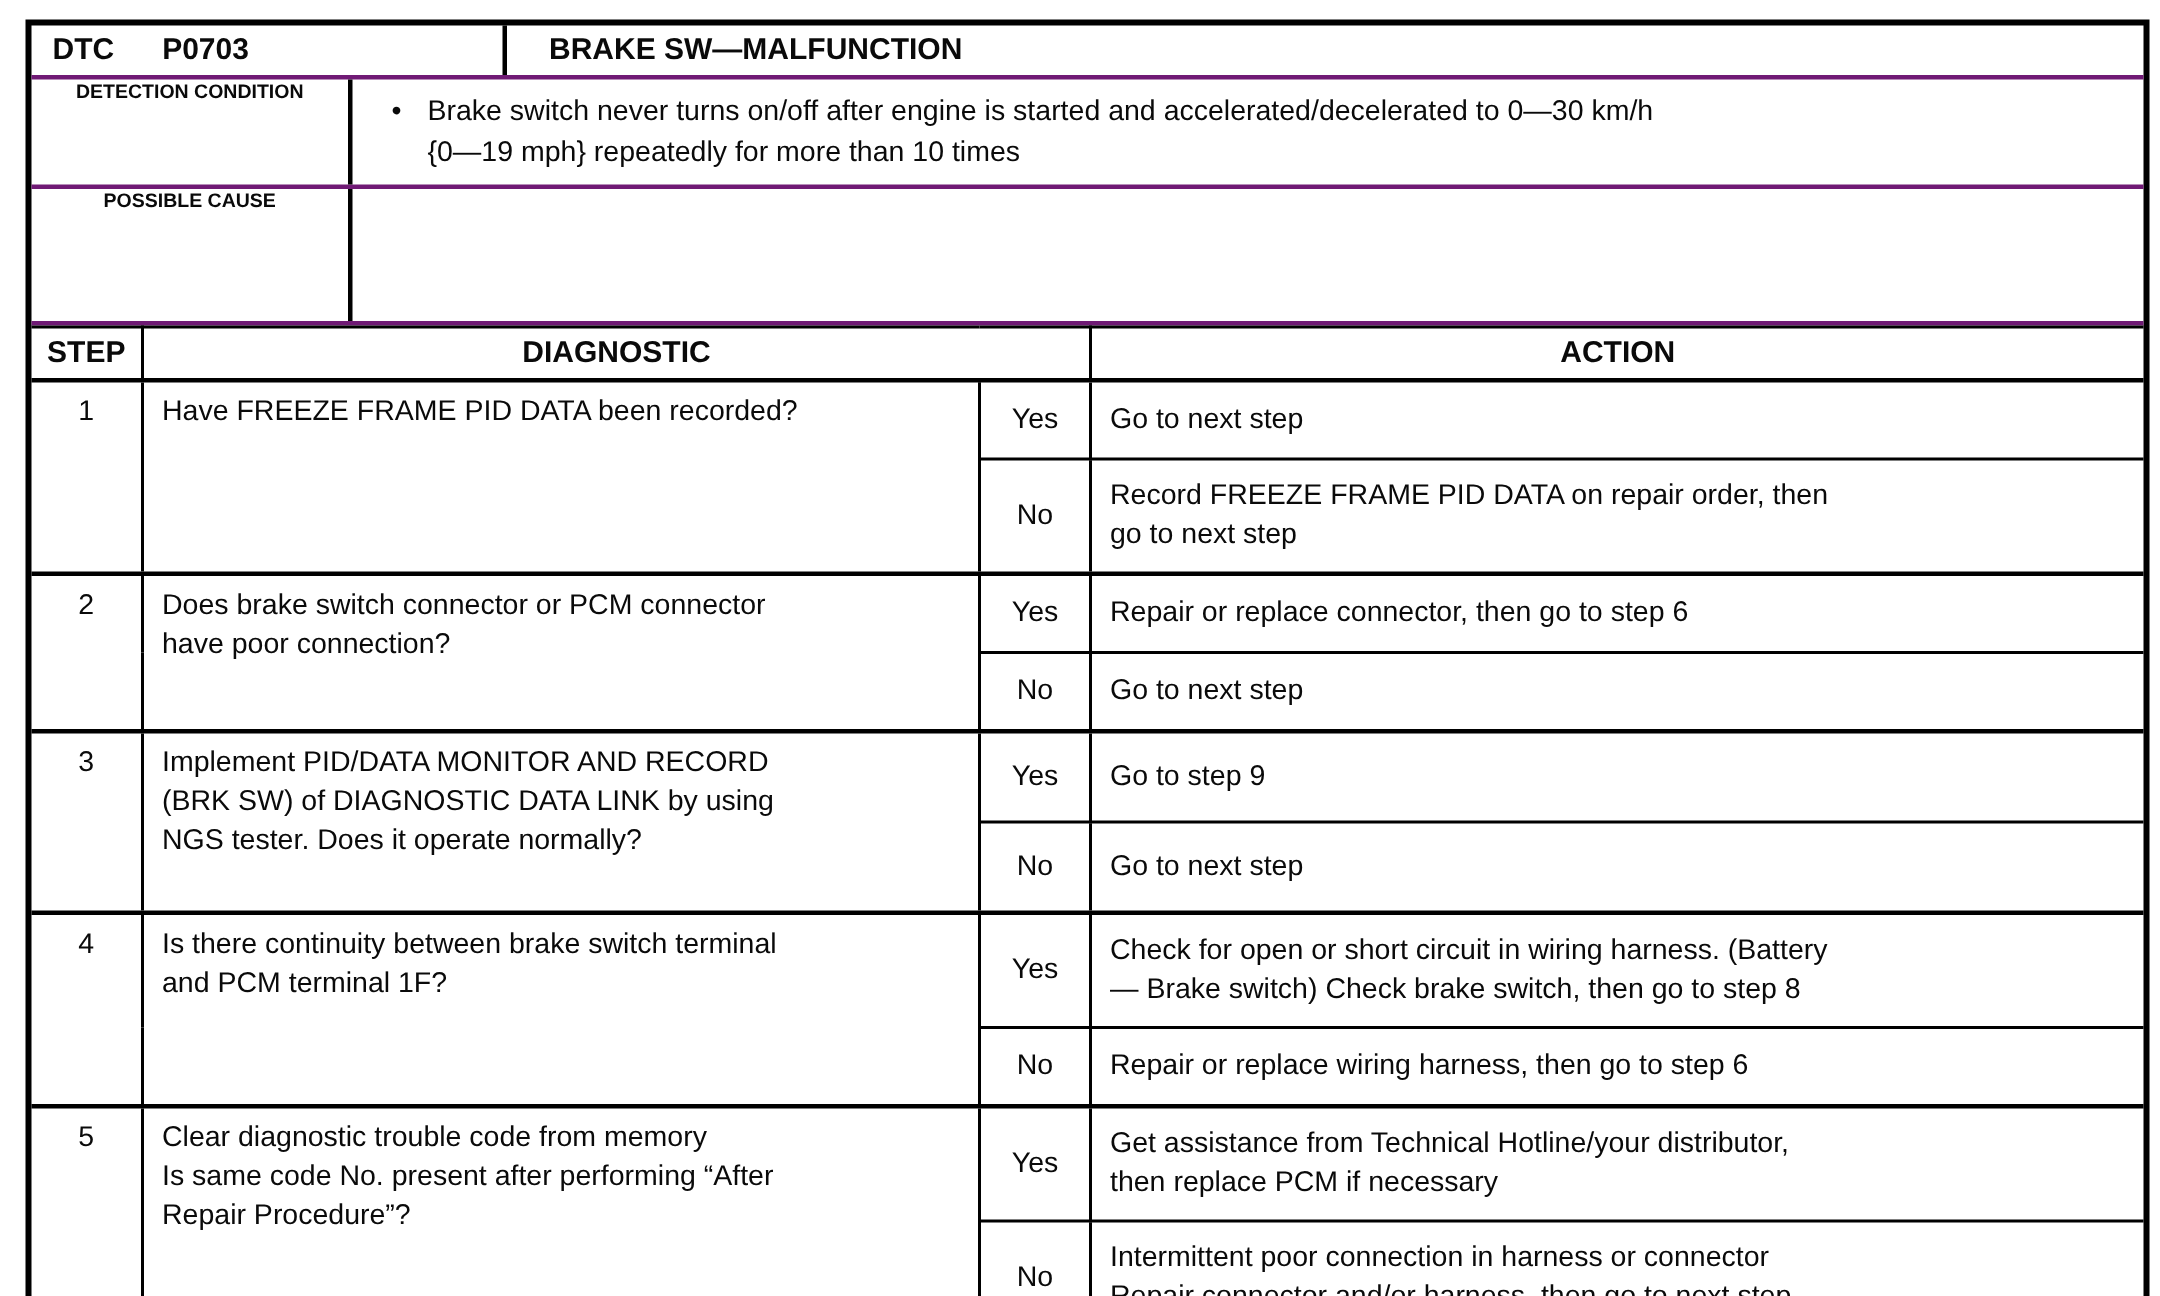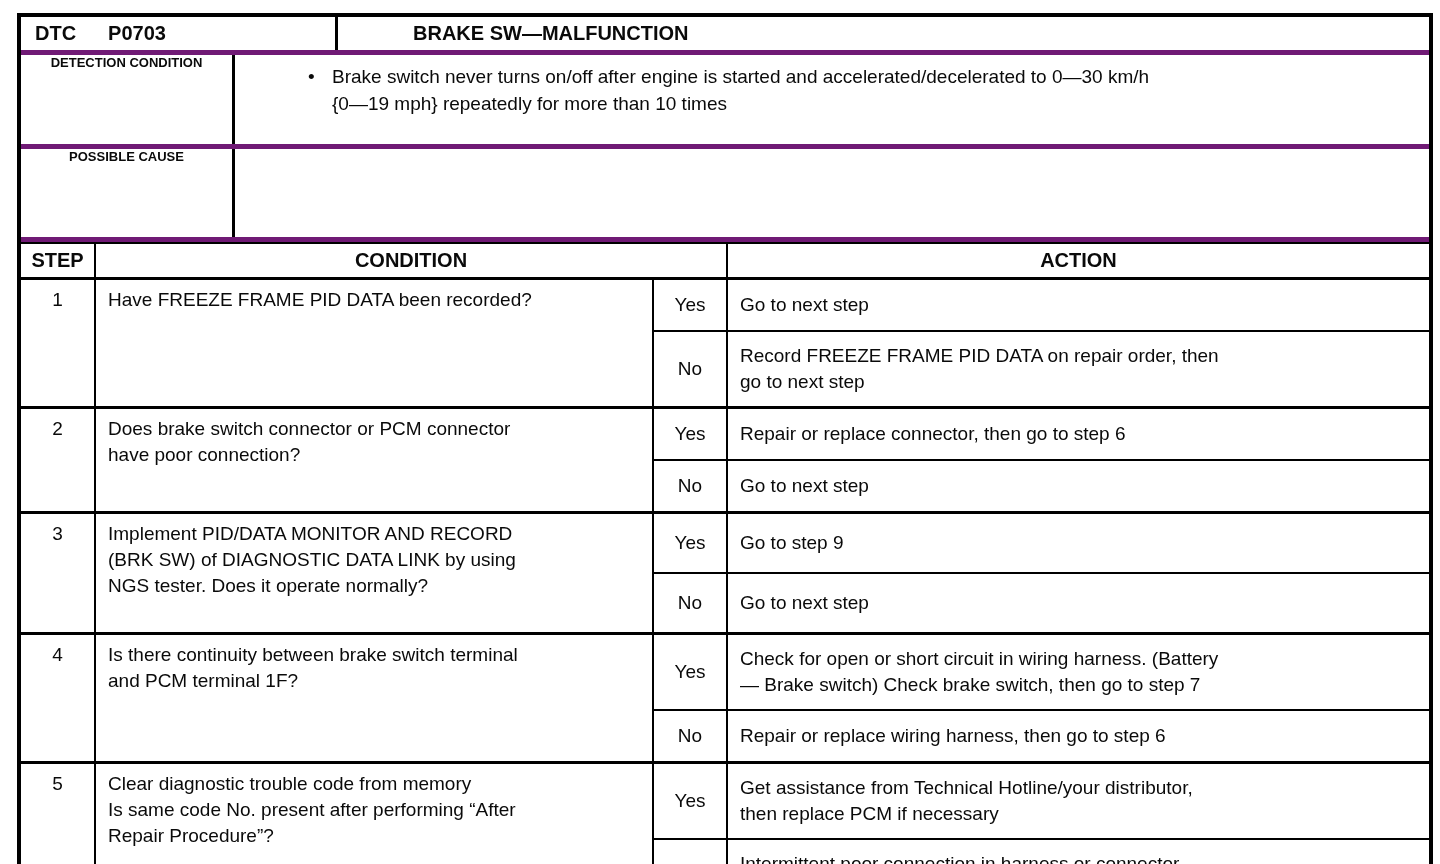--- a/index.html
+++ b/index.html
@@ -20,21 +20,21 @@
   .sheet {
     position: absolute;
     left: 17px;
     top: 13px;
     width: 1408px;
     border: 4px solid #000;
     background: #fff;
   }
 
   
-  .toprow { display: flex; border-bottom: 5px solid #701a75; gap: 47px; }
+  .toprow { display: flex; border-bottom: 3px solid #701a75; }
   .dtc-row { min-height: 33px; }
   .dtc-cell {
     width: 300px; flex: 0 0 300px;
     border-right: 3px solid #000;
     display: flex; align-items: center;
     padding-left: 14px;
     font-weight: bold; font-size: 20px;
   }
   .dtc-code { margin-left: 32px; }
   .title-cell {
@@ -42,21 +42,21 @@
     padding-left: 28px; font-weight: bold; font-size: 20px;
   }
   .label-cell {
     width: 211px; flex: 0 0 211px;
     border-right: 3px solid #000;
     display: flex; justify-content: center;
     text-align: center; font-weight: bold; font-size: 13px; line-height: 1.3;
   }
   .label-cell span { display: inline-block; max-width: 155px; }
   .bullets-cell {
-    flex: 1; padding: 9px 14px 26px 18px;
+    flex: 1; padding: 9px 14px 7px 18px;
     display: flex; flex-direction: column; justify-content: center;
   }
   ul.bullets { list-style: none; margin: 0; padding: 0; }
   ul.bullets li {
     position: relative; padding-left: 32px;
     font-size: 19px; line-height: 1.42;
     white-space: pre-line;
   }
   ul.bullets li::before {
     content: "•";
@@ -142,21 +142,21 @@
       <colgroup>
         <col class="c-step">
           <col class="c-insp">
           <col class="c-yn">
           <col>
       </colgroup>
 
       <tbody>
           <tr>
         <th>STEP</th>
-        <th colspan="2">CONDITION</th>
+        <th colspan="2">DIAGNOSTIC</th>
         <th>ACTION</th>
       </tr>
 
       <tr class="step-start">
         <td class="stepnum" rowspan="2">1</td>
         <td class="insp" rowspan="2">Have FREEZE FRAME PID DATA been recorded?</td>
         <td class="yn">Yes</td>
         <td class="act">Go to next step</td>
       </tr>
       <tr>
@@ -189,21 +189,21 @@
         <td class="yn med">No</td>
         <td class="act">Go to next step</td>
       </tr>
 
       <tr class="step-start">
         <td class="stepnum" rowspan="2">4</td>
         <td class="insp" rowspan="2">Is there continuity between brake switch terminal
 and PCM terminal 1F?</td>
         <td class="yn tall">Yes</td>
         <td class="act">Check for open or short circuit in wiring harness. (Battery
-— Brake switch) Check brake switch, then go to step 7</td>
+— Brake switch) Check brake switch, then go to step 8</td>
       </tr>
       <tr>
         <td class="yn">No</td>
         <td class="act">Repair or replace wiring harness, then go to step 6</td>
       </tr>
 
       <tr class="step-start">
         <td class="stepnum" rowspan="2">5</td>
         <td class="insp" rowspan="2">Clear diagnostic trouble code from memory
 Is same code No. present after performing “After

